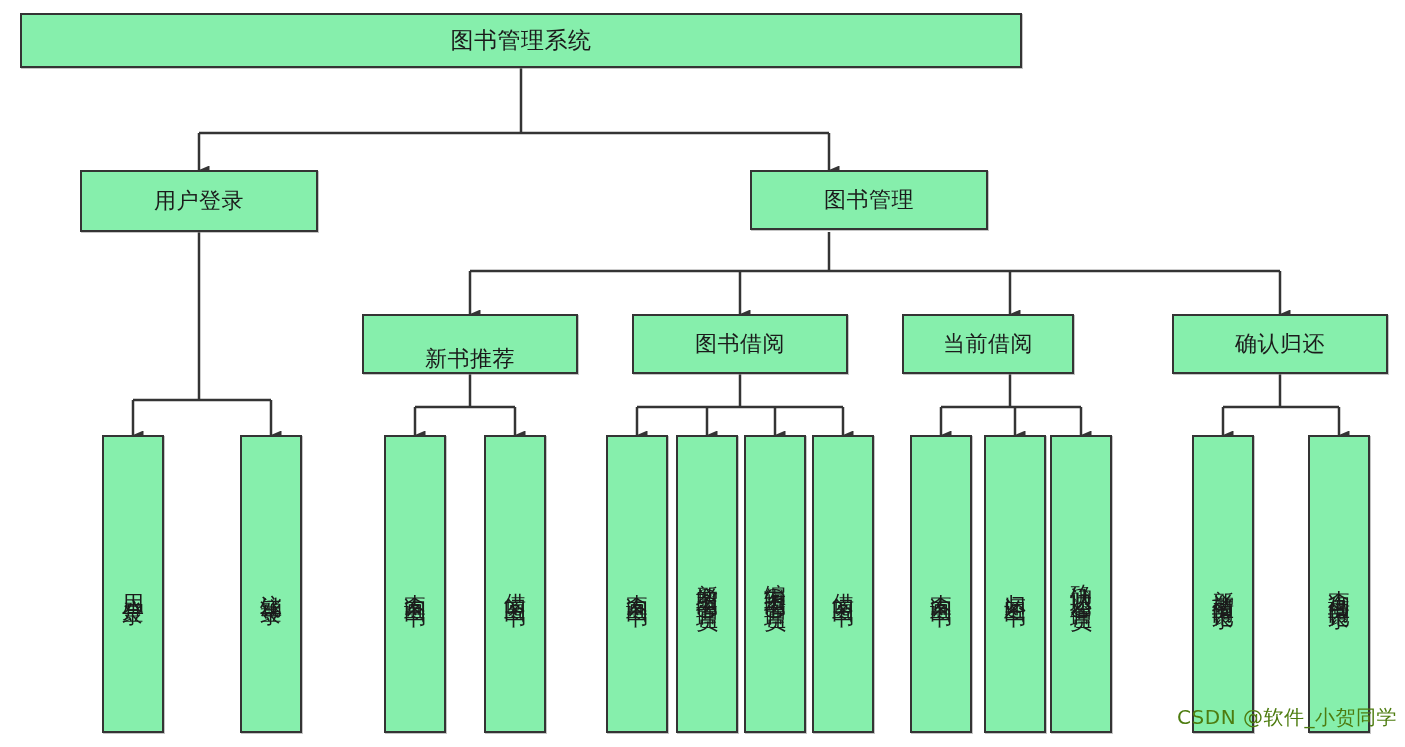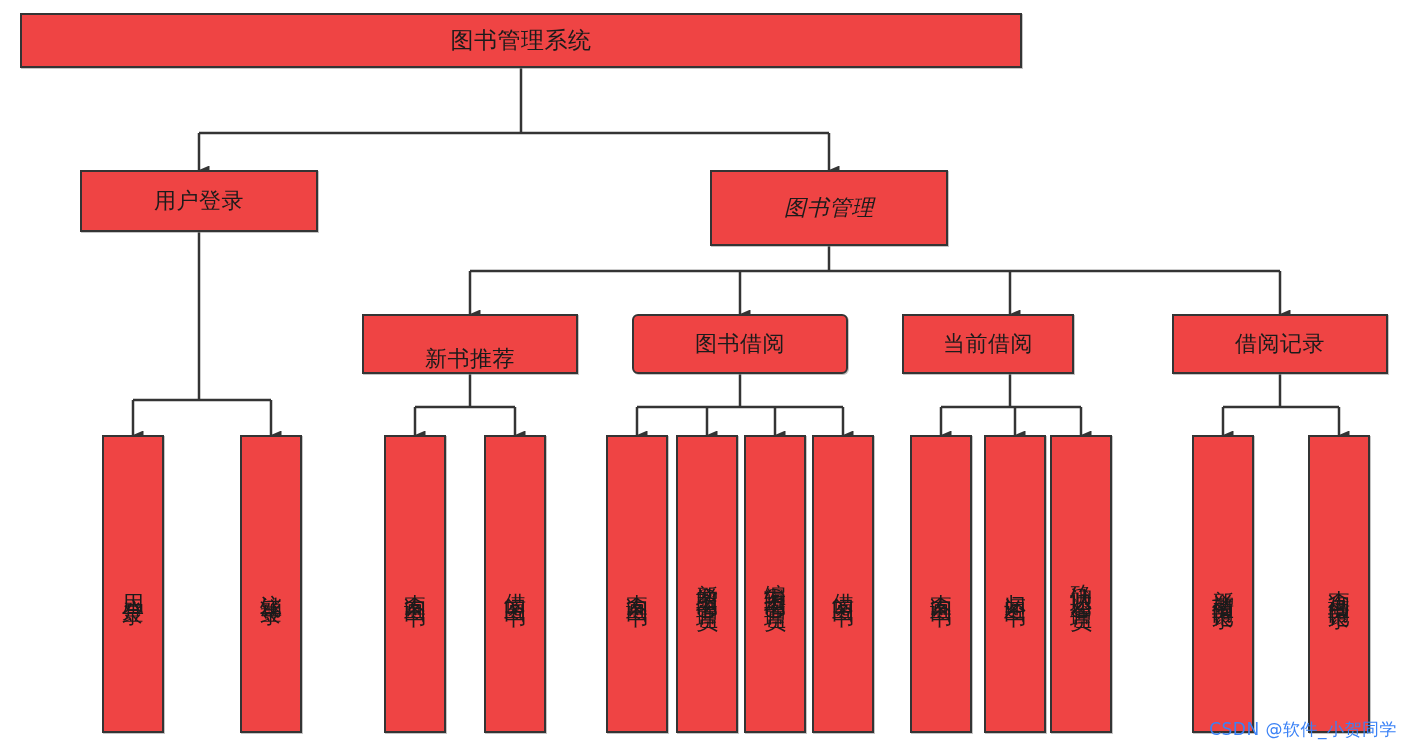--- a/index.html
+++ b/index.html
@@ -23,21 +23,21 @@
     left: 0;
     top: 0;
     width: 1405px;
     height: 747px;
     pointer-events: none;
   }
   .node {
     position: absolute;
     box-sizing: border-box;
     border: 2.5px solid #343434;
-    background: #ef4444;
+    background: #86efac;
     display: flex;
     align-items: center;
     justify-content: center;
     box-shadow: 1px 1px 0 0 rgba(150,150,150,0.55);
   }
   .node .lbl {
     color: #1b1b1b;
     line-height: 1.24;
     text-align: center;
     white-space: pre;
@@ -57,23 +57,23 @@
     writing-mode: vertical-rl;
     text-orientation: upright;
     font-size: 22px;
     letter-spacing: 4px;
     line-height: 1;
     max-height: 282px;
   }
   #watermark {
     position: absolute;
     right: 8px;
-    bottom: 6px;
-    font-size: 17px;
-    color: #3b82f6;
+    bottom: 16px;
+    font-size: 20px;
+    color: #4d7c0f;
     letter-spacing: 0.5px;
     user-select: none;
     white-space: nowrap;
   }
 </style>
 </head>
 <body>
 
 <div id="canvas">
 
@@ -120,35 +120,35 @@
       </g>
   </svg>
 
   <div class="node root horiz" style="left:20px;top:13px;width:1002px;height:55px;">
     <span class="lbl">图书管理系统</span>
   </div>
 
   <div class="node horiz" style="left:80px;top:170px;width:238px;height:62px;">
     <span class="lbl">用户登录</span>
   </div>
-  <div class="node horiz" style="left:710px;top:170px;width:238px;height:76px;font-style:italic;">
+  <div class="node horiz" style="left:750px;top:170px;width:238px;height:60px;">
     <span class="lbl">图书管理</span>
   </div>
 
   <div class="node horiz" style="left:362px;top:314px;width:216px;height:60px;align-items:flex-end;">
     <span class="lbl">新书推荐</span>
   </div>
-  <div class="node horiz" style="left:632px;top:314px;width:216px;height:60px;border-radius:6px;">
+  <div class="node horiz" style="left:632px;top:314px;width:216px;height:60px;">
     <span class="lbl">图书借阅</span>
   </div>
   <div class="node horiz" style="left:902px;top:314px;width:172px;height:60px;">
     <span class="lbl">当前借阅</span>
   </div>
   <div class="node horiz" style="left:1172px;top:314px;width:216px;height:60px;">
-    <span class="lbl">借阅记录</span>
+    <span class="lbl">确认归还</span>
   </div>
 
   <div class="node leaf" style="left:102px;top:435px;width:62px;height:298px;">
     <span class="lbl">用户登录</span>
   </div>
   <div class="node leaf" style="left:240px;top:435px;width:62px;height:298px;">
     <span class="lbl">注销登录</span>
   </div>
   <div class="node leaf" style="left:384px;top:435px;width:62px;height:298px;">
     <span class="lbl">查询图书</span>

